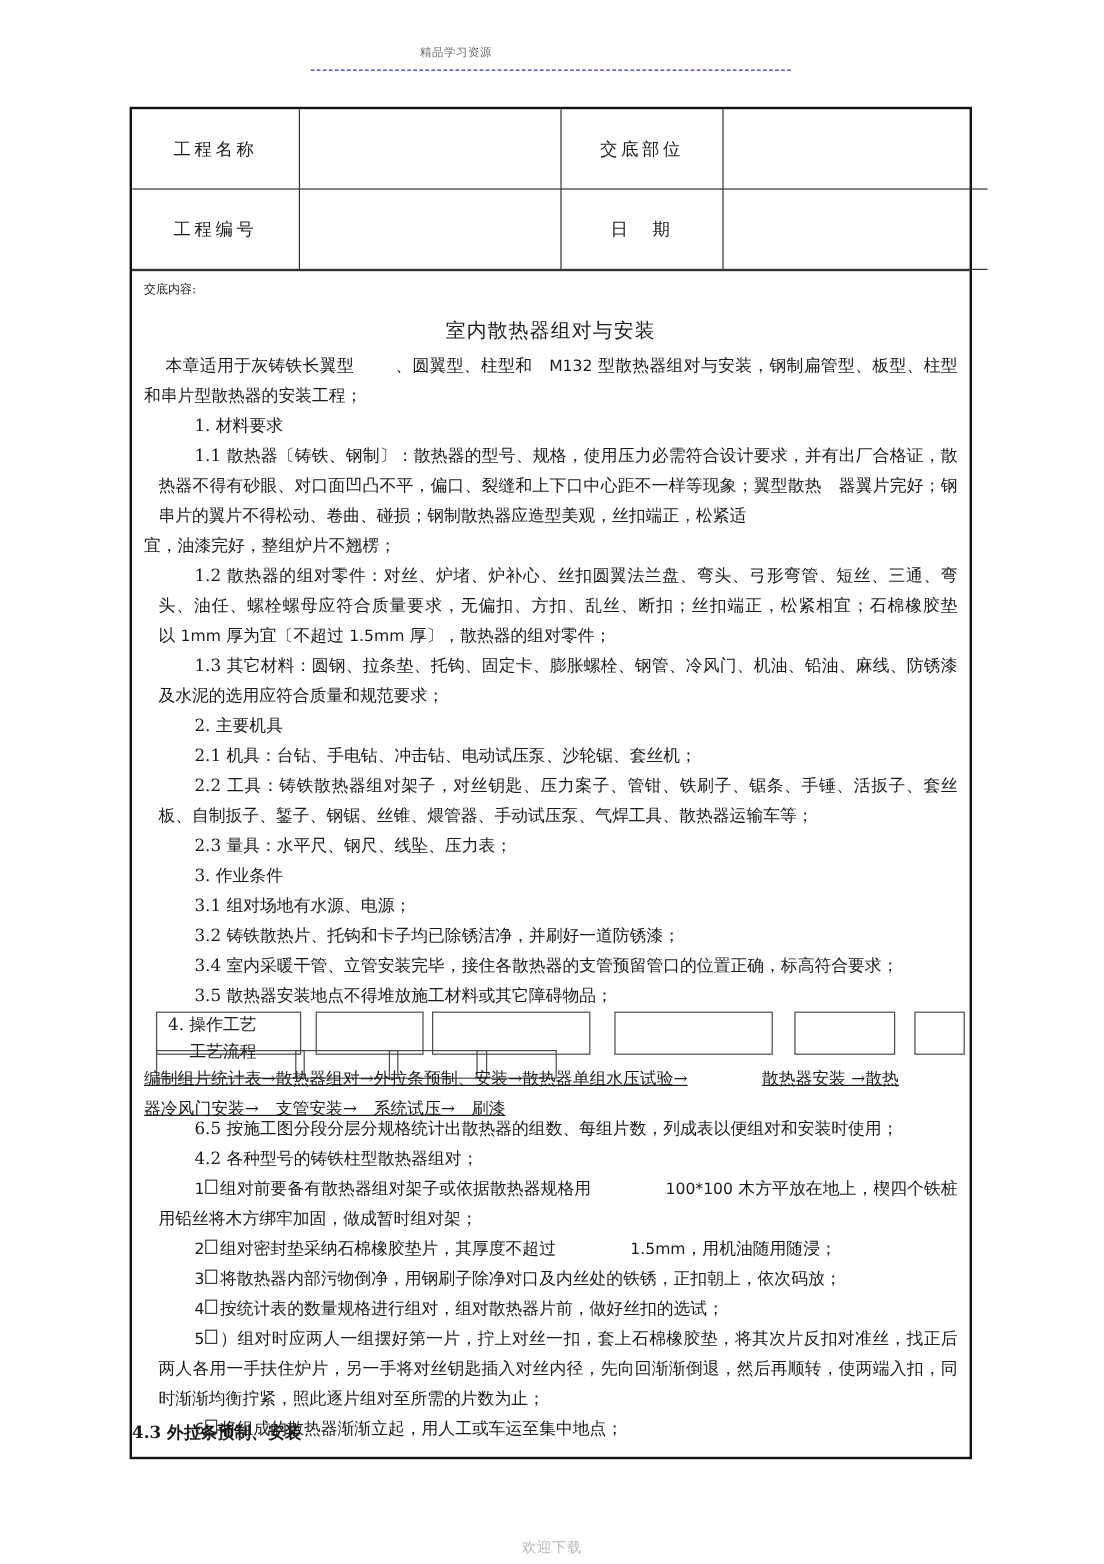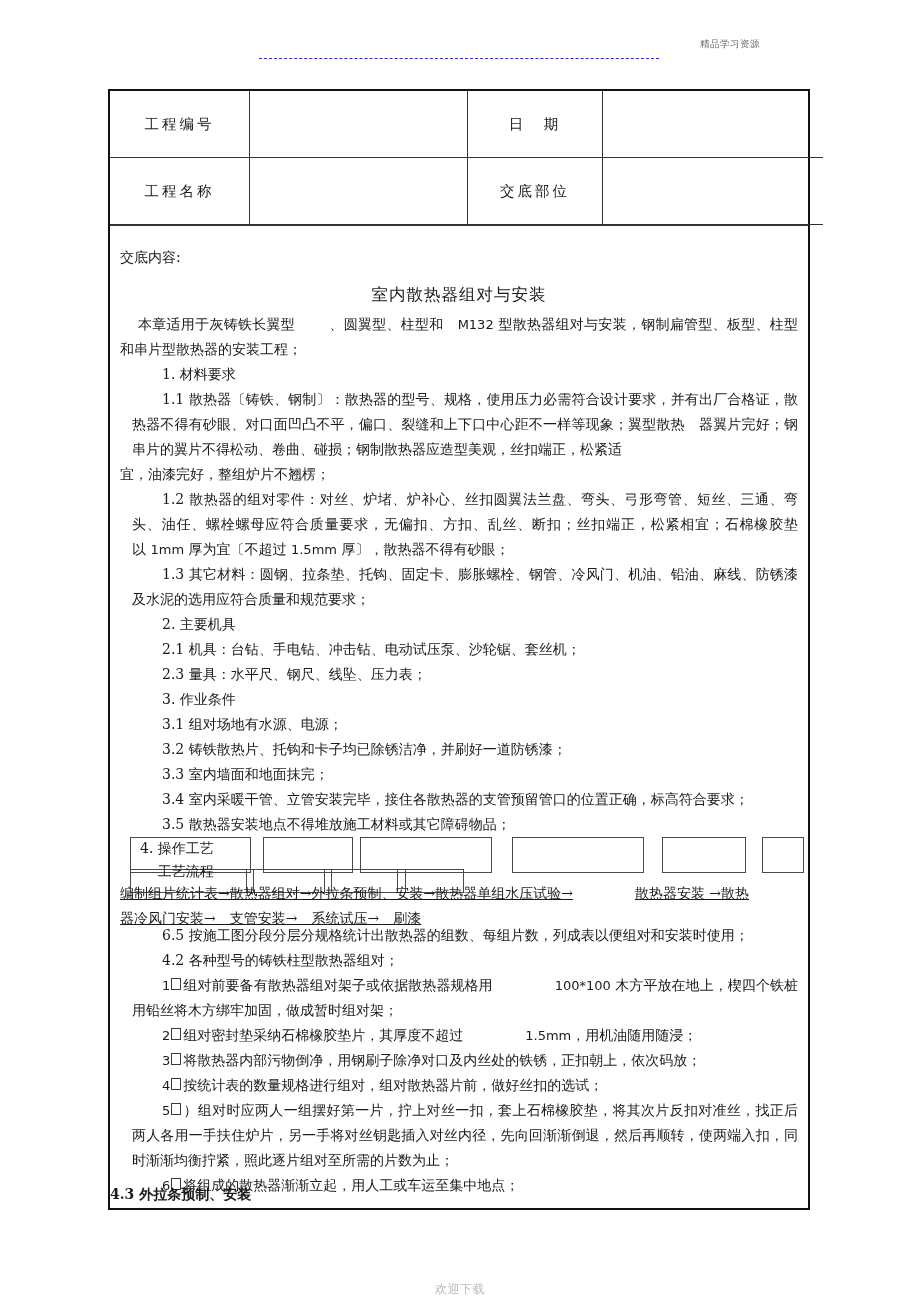--- a/index.html
+++ b/index.html
@@ -15,21 +15,21 @@
     color: #1a1a1a;
     overflow: hidden;
   }
 
   
   .wm-header {
     position: absolute;
     top: 38px;
     left: 0;
     width: 760px;
-    text-align: right;
+    text-align: center;
     font-size: 9.5px;
     color: #6b6b6b;
     letter-spacing: 0.5px;
   }
   .wm-rule {
     position: absolute;
     top: 58px;
     left: 259px;
     width: 400px;
     border-top: 1.6px dashed #2b2bd0;
@@ -82,22 +82,22 @@
   
   .content {
     position: relative;
     border-top: 1.5px solid #333;
     padding: 6px 10px 10px 10px;
     min-height: 955px;
     box-sizing: border-box;
   }
 
   .lbl-jiaodi {
-    font-size: 14px;
-    margin: 17px 0 4px 0;
+    font-size: 10px;
+    margin: 2px 0 4px 0;
   }
   .doc-title {
     text-align: center;
     font-size: 16.5px;
     margin: 17px 0 6px 0;
     letter-spacing: 1px;
   }
 
   p.para {
     font-size: 14px;
@@ -164,55 +164,55 @@
 <body>
 
 <div class="wm-header">精品学习资源</div>
 <div class="wm-rule"></div>
 
 <div class="doc">
 
   <table class="meta">
     <tbody>
         <tr>
+      <td class="c1">工程名称</td>
+      <td class="c2"></td>
+      <td class="c3">交底部位</td>
+      <td class="c4"></td>
+    </tr>
+    <tr>
       <td class="c1">工程编号</td>
       <td class="c2"></td>
       <td class="c3">日　期</td>
       <td class="c4"></td>
     </tr>
-    <tr>
-      <td class="c1">工程名称</td>
-      <td class="c2"></td>
-      <td class="c3">交底部位</td>
-      <td class="c4"></td>
-    </tr>
   </tbody>
     </table>
 
   <div class="content">
 
     <div class="lbl-jiaodi">交底内容:</div>
     <div class="doc-title">室内散热器组对与安装</div>
 
     <p class="para ind1"><span>本章适用于灰铸铁长翼型</span><span class="gap"></span><span>、圆翼型、柱型和</span><span class="gap-sm"></span><span class="lat">M132</span>&nbsp;<span>型散热器组对与安装，钢制扁管型、板型、柱型和串片型散热器的安装工程；</span></p>
 
     <p class="para ind2">1. 材料要求</p>
     <p class="para ind2">1.1 散热器〔铸铁、钢制〕：散热器的型号、规格，使用压力必需符合设计要求，并有出厂合格证，散热器不得有砂眼、对口面凹凸不平，偏口、裂缝和上下口中心距不一样等现象；翼型散热　器翼片完好；钢串片的翼片不得松动、卷曲、碰损；钢制散热器应造型美观，丝扣端正，松紧适</p>
     <p class="para">宜，油漆完好，整组炉片不翘楞；</p>
-    <p class="para ind2"><span>1.2 散热器的组对零件：对丝、炉堵、炉补心、丝扣圆翼法兰盘、弯头、弓形弯管、短丝、三通、弯头、油任、螺栓螺母应符合质量要求，无偏扣、方扣、乱丝、断扣；丝扣端正，松紧相宜；石棉橡胶垫以</span>&nbsp;<span class="lat">1mm</span>&nbsp;<span>厚为宜〔不超过</span>&nbsp;<span class="lat">1.5mm</span>&nbsp;<span>厚〕，散热器不得有砂眼；</span></p>
+    <p class="para ind2"><span>1.2 散热器的组对零件：对丝、炉堵、炉补心、丝扣圆翼法兰盘、弯头、弓形弯管、短丝、三通、弯头、油任、螺栓螺母应符合质量要求，无偏扣、方扣、乱丝、断扣；丝扣端正，松紧相宜；石棉橡胶垫以</span>&nbsp;<span class="lat">1mm</span>&nbsp;<span>厚为宜〔不超过</span>&nbsp;<span class="lat">1.5mm</span>&nbsp;<span>厚〕，散热器的组对零件；</span></p>
     <p class="para ind2">1.3 其它材料：圆钢、拉条垫、托钩、固定卡、膨胀螺栓、钢管、冷风门、机油、铅油、麻线、防锈漆及水泥的选用应符合质量和规范要求；</p>
 
     <p class="para ind2">2. 主要机具</p>
     <p class="para ind2">2.1 机具：台钻、手电钻、冲击钻、电动试压泵、沙轮锯、套丝机；</p>
+    <p class="para ind2">2.2 工具：铸铁散热器组对架子，对丝钥匙、压力案子、管钳、铁刷子、锯条、手锤、活扳子、套丝板、自制扳子、錾子、钢锯、丝锥、煨管器、手动试压泵、气焊工具、散热器运输车等；</p>
     <p class="para ind2">2.3 量具：水平尺、钢尺、线坠、压力表；</p>
 
     <p class="para ind2">3. 作业条件</p>
     <p class="para ind2">3.1 组对场地有水源、电源；</p>
     <p class="para ind2">3.2 铸铁散热片、托钩和卡子均已除锈洁净，并刷好一道防锈漆；</p>
-    <p class="para ind2">3.3 室内墙面和地面抹完；</p>
     <p class="para ind2">3.4 室内采暖干管、立管安装完毕，接住各散热器的支管预留管口的位置正确，标高符合要求；</p>
     <p class="para ind2">3.5 散热器安装地点不得堆放施工材料或其它障碍物品；</p>
 
     <div class="flow-wrap">
       <div id="flow-boxes">
           <div class="fbox" style="left: 10px; top: 0px; width: 119px; height: 34px;"></div>
           <div class="fbox" style="left: 143px; top: 0px; width: 88px; height: 34px;"></div>
           <div class="fbox" style="left: 240px; top: 0px; width: 130px; height: 34px;"></div>
           <div class="fbox" style="left: 392px; top: 0px; width: 130px; height: 34px;"></div>
           <div class="fbox" style="left: 542px; top: 0px; width: 82px; height: 34px;"></div>

